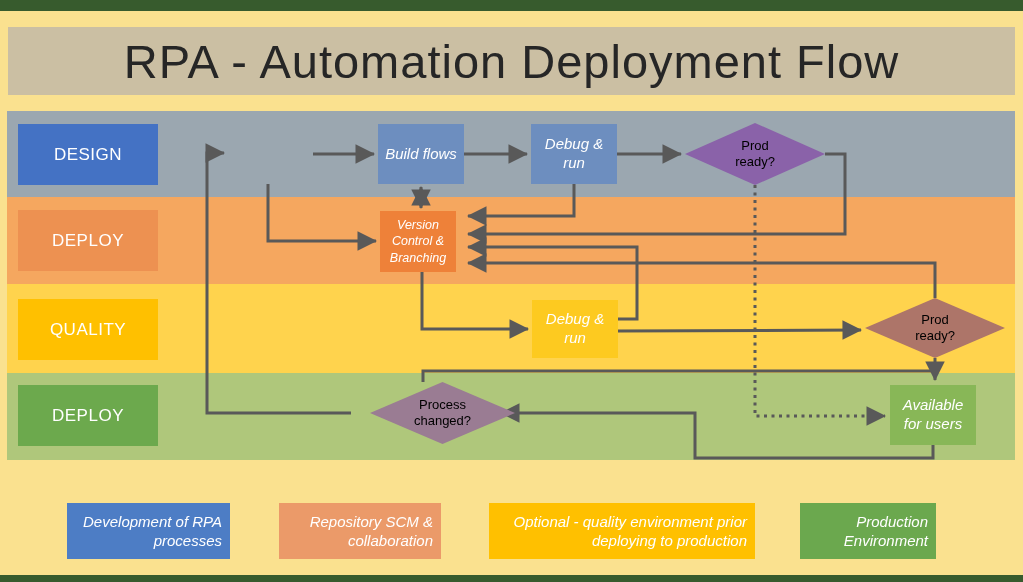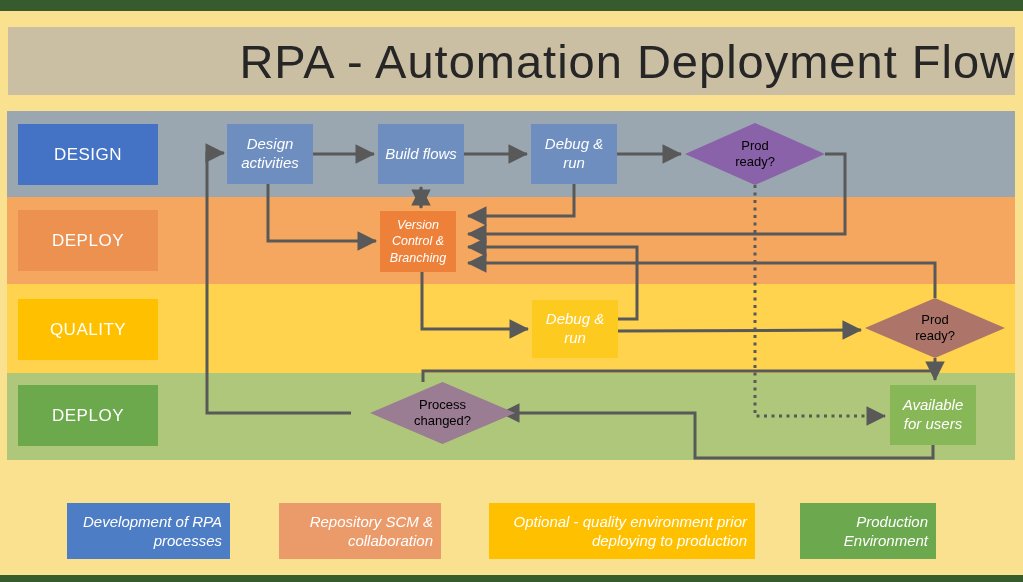--- a/index.html
+++ b/index.html
@@ -1,20 +1,20 @@
 <!DOCTYPE html>
 <html><head>
 <meta charset="utf-8">
 <style>
   html,body{margin:0;padding:0;background:#fae18f;font-family:"Liberation Sans",sans-serif;}
   .stage{position:relative;width:1023px;height:582px;background:#fae18f;overflow:hidden;}
   .abs{position:absolute;}
   .bar{left:0;width:1023px;background:#375b2d;}
   .title-box{left:8px;top:27px;width:1007px;height:68px;background:#cbbfa3;
-    display:flex;align-items:center;justify-content:flex-end;}
+    display:flex;align-items:center;justify-content:center;}
   .title-box span{font-size:47px;color:#262626;letter-spacing:1px;white-space:nowrap;}
   .lane{left:7px;width:1008px;}
   .lane-design{top:111px;height:86px;background:#9ba7b0;}
   .lane-commit{top:197px;height:87px;background:#f5a75f;}
   .lane-quality{top:284px;height:89px;background:#ffd34d;}
   .lane-deploy{top:373px;height:87px;background:#afc77b;}
   .lane-label{left:18px;width:140px;height:61px;display:flex;align-items:center;justify-content:center;
     color:#fff;font-size:17px;letter-spacing:.5px;}
   .ll-design{top:124px;background:#4472c4;}
   .ll-commit{top:210px;background:#ed9151;}
@@ -91,23 +91,20 @@
   <div class="abs lane-label ll-commit">
     <span>DEPLOY</span>
     </div>
   <div class="abs lane-label ll-quality">
     <span>QUALITY</span>
     </div>
   <div class="abs lane-label ll-deploy">
     <span>DEPLOY</span>
     </div>
 
-  <div class="abs node blue n-design-activities">
-    <span>Design activities</span>
-    </div>
   <div class="abs node blue n-build-flows">
     <span>Build flows</span>
     </div>
   <div class="abs node blue n-debug-design">
     <span>Debug &amp; run</span>
     </div>
   <div class="abs node n-version-control">
     <span>Version Control &amp; Branching</span>
     </div>
   <div class="abs node n-debug-quality">

